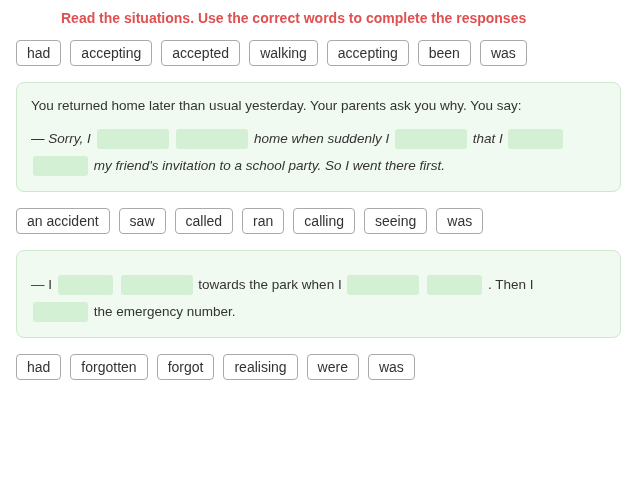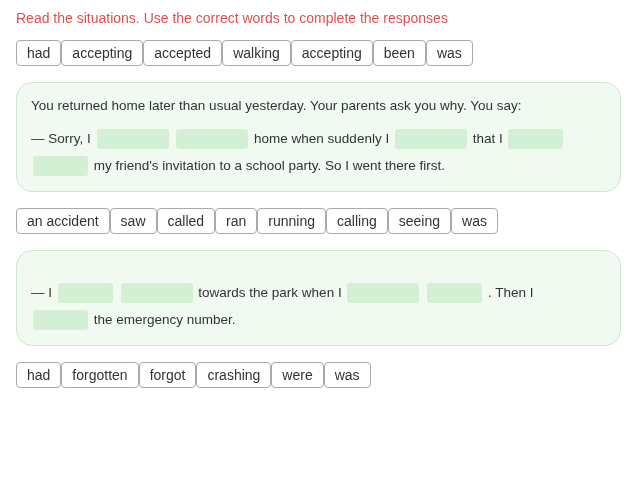--- a/index.html
+++ b/index.html
@@ -8,44 +8,45 @@
       font-size: 14px;
       background: #fff;
       color: #333;
       width: 637px;
     }
 
     .top-instruction {
       color: #e05050;
       font-size: 14px;
       padding: 10px 16px 8px 16px;
-      font-weight: 400;
+      font-weight: 700;
+      margin-left: 45px;
     }
 
     .word-bank {
       display: flex;
       flex-wrap: wrap;
-      gap: 0;
+      gap: 9px;
       padding: 6px 16px 10px 16px;
     }
 
     .word-chip {
       border: 1px solid #aaa;
       border-radius: 4px;
       padding: 4px 10px;
       font-size: 14px;
       background: #fff;
       cursor: pointer;
       user-select: none;
     }
 
     .scenario-box {
       background: #f0faf0;
       border: 1px solid #cde8cd;
-      border-radius: 16px;
+      border-radius: 8px;
       margin: 6px 16px 10px 16px;
       padding: 12px 14px;
     }
 
     .scenario-text {
       font-size: 13.5px;
       line-height: 1.6;
       color: #333;
     }
 
@@ -78,63 +79,62 @@
   <span class="word-chip">accepted</span>
   <span class="word-chip">walking</span>
   <span class="word-chip">accepting</span>
   <span class="word-chip">been</span>
   <span class="word-chip">was</span>
 </div>
 
 <div class="scenario-box">
   <div class="scenario-text">
     <p>You returned home later than usual yesterday. Your parents ask you why. You say:</p>
-    <div style="margin-top:8px; line-height:2;">
+    <div style="margin-top:8px; line-height:2;font-style:italic;">
       <span>— Sorry, I</span>
       <span class="blank"></span>
       <span class="blank"></span>
       <span>home when suddenly I</span>
       <span class="blank"></span>
       <span>that I</span>
       <span class="blank blank-short"></span>
       <br>
       <span class="blank blank-short"></span>
       <span>my friend's invitation to a school party. So I went there first.</span>
     </div>
   </div>
 </div>
 
 <div class="word-bank">
   <span class="word-chip">an accident</span>
   <span class="word-chip">saw</span>
   <span class="word-chip">called</span>
   <span class="word-chip">ran</span>
-  <span class="word-chip">running</span>
   <span class="word-chip">calling</span>
   <span class="word-chip">seeing</span>
   <span class="word-chip">was</span>
 </div>
 
 <div class="scenario-box">
   <div class="scenario-text">
-    <div style="margin-top:16px; line-height:2;">
+    <div style="margin-top:8px; line-height:2;">
       <span>— I</span>
       <span class="blank blank-short"></span>
       <span class="blank"></span>
       <span>towards the park when I</span>
       <span class="blank"></span>
       <span class="blank blank-short"></span>
       <span>. Then I</span>
       <br>
       <span class="blank blank-short"></span>
       <span>the emergency number.</span>
     </div>
   </div>
 </div>
 
 <div class="word-bank">
   <span class="word-chip">had</span>
   <span class="word-chip">forgotten</span>
   <span class="word-chip">forgot</span>
-  <span class="word-chip">crashing</span>
+  <span class="word-chip">realising</span>
   <span class="word-chip">were</span>
   <span class="word-chip">was</span>
 </div>
 
 </body></html>

